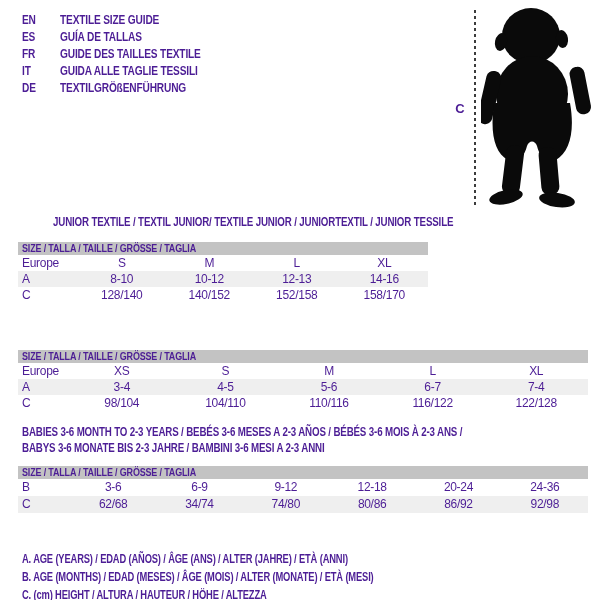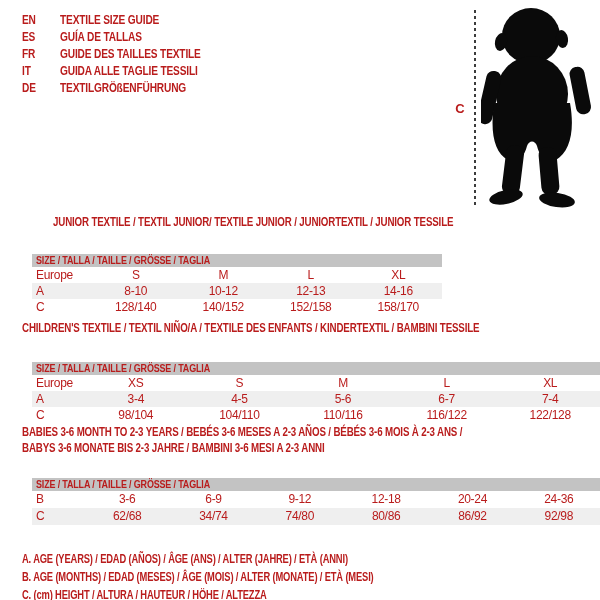--- a/index.html
+++ b/index.html
@@ -1,32 +1,32 @@
 <!DOCTYPE html>
 <html><head>
 <meta charset="utf-8">
 <style>
   html,body{margin:0;padding:0;background:#ffffff;}
   .page{position:relative;width:600px;height:600px;background:#ffffff;overflow:hidden;
-        font-family:"Liberation Sans",sans-serif;color:#b91c1c;}
+        font-family:"Liberation Sans",sans-serif;color:#4c1d95;}
   .sq{display:inline-block;transform:scaleX(0.78);transform-origin:0 50%;white-space:nowrap;}
   
   .lang-block{position:absolute;left:22px;top:11px;}
   .lang-row{display:flex;height:17px;line-height:17px;font-size:13px;font-weight:700;letter-spacing:-0.2px;}
   .lang-code{width:38px;}
   
   .dash-line{position:absolute;left:474px;top:10px;width:2px;height:197px;
              background:repeating-linear-gradient(to bottom,#3c3c3c 0 3px,transparent 3px 6px);}
   .c-label{position:absolute;left:450px;top:101px;width:20px;text-align:center;
            font-size:13px;font-weight:700;}
   .baby{position:absolute;left:481px;top:5px;}
   
   .section-title{position:absolute;left:22px;width:570px;font-size:12.5px;font-weight:700;
                  line-height:16px;letter-spacing:-0.2px;}
-  .size-table{position:absolute;left:32px;margin-top:12px;}
+  .size-table{position:absolute;left:18px;}
   .w1{width:410px;} .w2{width:570px;}
   .size-bar{height:13px;line-height:13px;background:#c3c3c3;padding-left:4px;
             font-size:11.5px;font-weight:700;letter-spacing:-0.2px;}
   .t-row{display:flex;height:16px;line-height:16px;font-size:12px;letter-spacing:-0.3px;align-items:center;}
   .t-row.tall{height:17px;line-height:17px;}
   .t-row.stripe{background:#efefef;}
   .t-label{padding-left:4px;text-align:left;}
   .lab1{width:56px;} .lab2{width:48px;}
   .t-cell{flex:1;text-align:center;}
   
@@ -102,23 +102,20 @@
     </div>
     <div class="t-row">
       <div class="t-label lab1">C</div>
       <div class="t-cell">128/140</div>
       <div class="t-cell">140/152</div>
       <div class="t-cell">152/158</div>
       <div class="t-cell">158/170</div>
     </div>
   </div>
 
-  <div class="section-title" style="top:320px;">
-    <span class="sq">CHILDREN'S TEXTILE / TEXTIL NIÑO/A / TEXTILE DES ENFANTS / KINDERTEXTIL / BAMBINI TESSILE</span>
-  </div>
   <div class="size-table w2" style="top:350px;">
     <div class="size-bar">
       <span class="sq">SIZE / TALLA / TAILLE / GRÖSSE / TAGLIA</span>
     </div>
     <div class="t-row">
       <div class="t-label lab2">Europe</div>
       <div class="t-cell">XS</div>
       <div class="t-cell">S</div>
       <div class="t-cell">M</div>
       <div class="t-cell">L</div>

